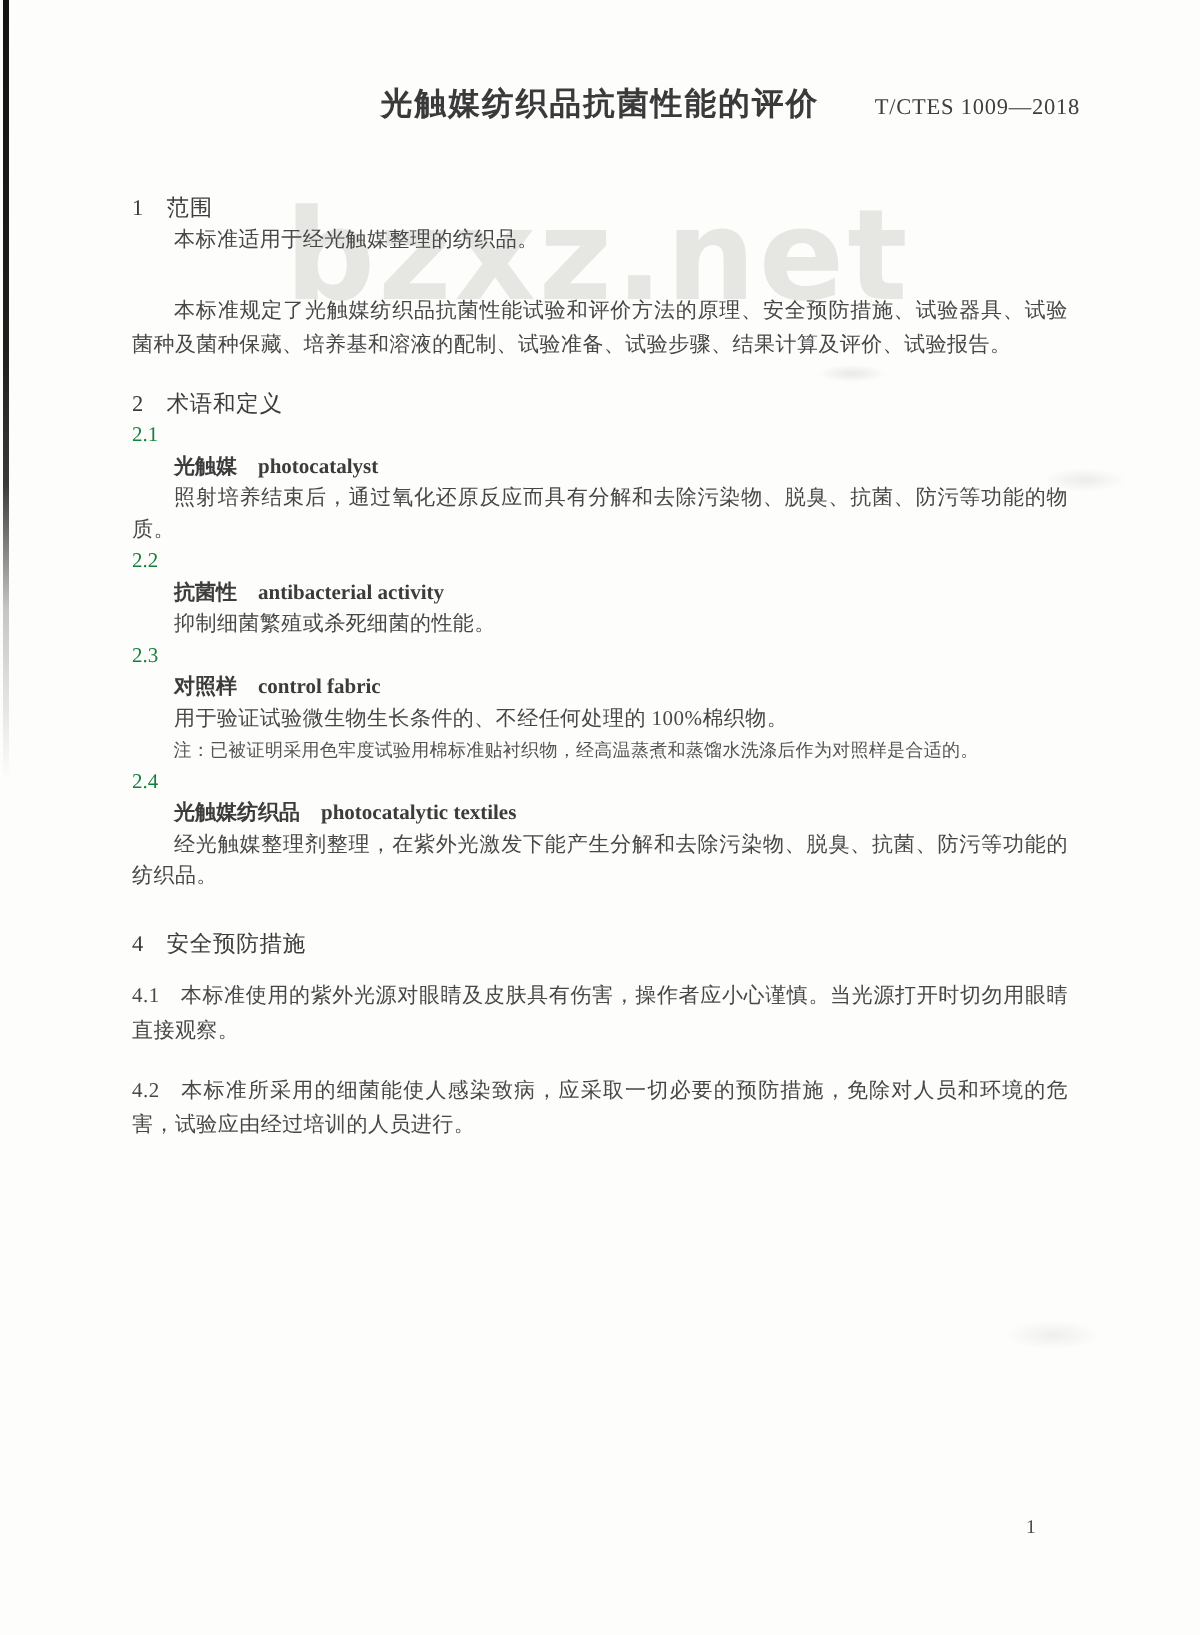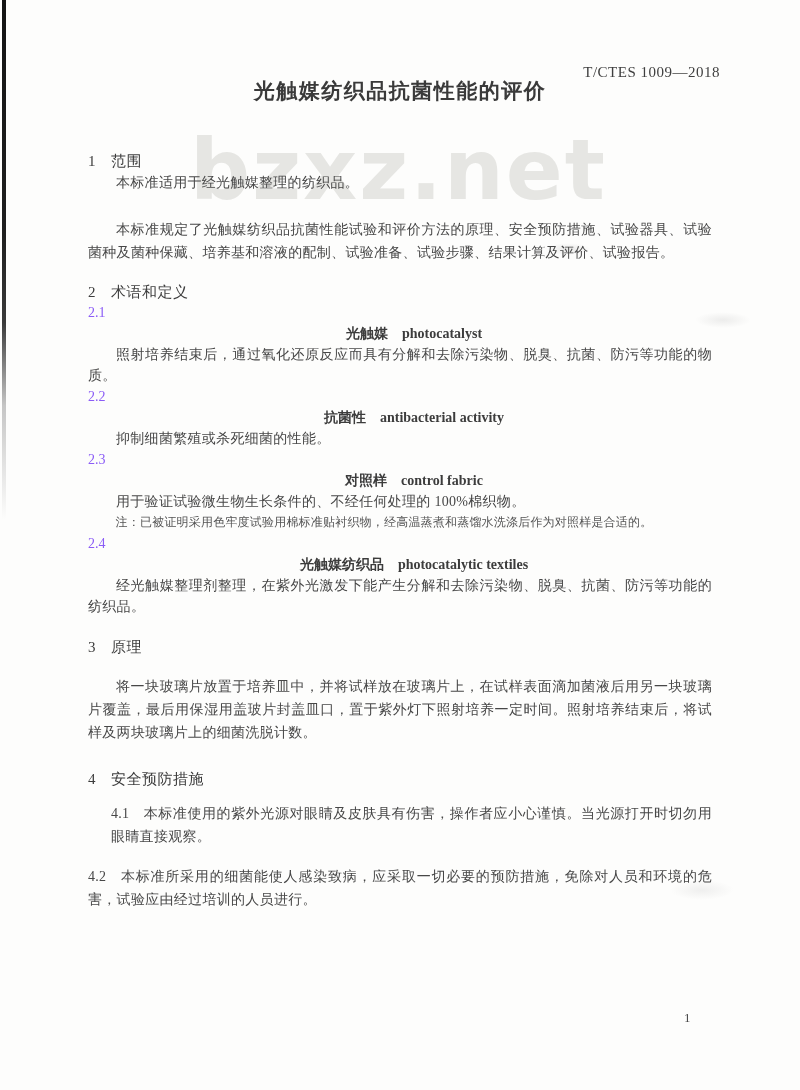--- a/index.html
+++ b/index.html
@@ -36,21 +36,21 @@
   .content {
     position: relative; z-index: 1;
     padding: 0 88px;
   }
   .doc-code {
     position: absolute; top: 64px; right: 80px;
     font-size: 15px; letter-spacing: 0.5px;
     color: #3e3e3e;
   }
   .title {
-    padding-top: 76px;
+    padding-top: 54px;
     text-align: center;
     font-size: 21px; font-weight: bold;
     letter-spacing: 1.5px;
     color: #3a3a3a;
     line-height: 30px;
   }
   h2.sec-h {
     font-size: 15px; font-weight: normal;
     color: #3c3c3c; line-height: 20px;
     letter-spacing: 0.5px;
@@ -63,38 +63,37 @@
   p.body {
     font-size: 14px; line-height: 23px;
     text-align: justify;
     letter-spacing: 0.3px;
     color: #474747;
   }
   .indent { text-indent: 2em; }
   .sec-scope p.first     { margin-top: 24px; }
   .sec-terms p.intro     { margin-top: 22px; line-height: 21px; }
   .sec-principle p.first { margin-top: 18px; }
-  .term-num  { font-size: 14px; line-height: 21px; color: #8b5cf6; }
+  .term-num  { font-size: 14px; line-height: 21px; color: #15803d; }
   .term-head {
     font-size: 14px; line-height: 21px;
     font-weight: bold; color: #3c3c3c;
     padding-left: 2em;
-    text-align: center;
   }
   .term-head .term-en { margin-left: 14px; }
   p.term-def { line-height: 21px; }
   p.term-note {
     font-size: 12px; line-height: 21px;
     text-indent: 2.3em;
     color: #545454;
     letter-spacing: 0.2px;
     font-family: Liberation Serif, serif;
   }
   p.clause { margin-top: 17px; }
-  p.clause.first { margin-top: 13px; margin-left: 23px; }
+  p.clause.first { margin-top: 13px; }
   .clause-num { margin-right: 14px; }
   .page-num {
     position: absolute; left: 684px; top: 1010px;
     font-size: 13px; color: #4a4a4a;
   }
   
   .smudge { position: absolute; border-radius: 50%; pointer-events: none; }
   .smudge.s1 { left: 545px; top: 243px; width: 46px; height: 12px;
     background: radial-gradient(ellipse, rgba(160,160,160,0.22), rgba(160,160,160,0) 70%); }
   .smudge.s2 { left: 695px; top: 312px; width: 56px; height: 16px;
@@ -160,26 +159,20 @@
 
       <div class="term">
         <div class="term-num">2.4</div>
         <div class="term-head">
           <span class="term-zh">光触媒纺织品</span><span class="term-en">photocatalytic textiles</span>
         </div>
         <p class="body indent term-def">经光触媒整理剂整理，在紫外光激发下能产生分解和去除污染物、脱臭、抗菌、防污等功能的纺织品。</p>
       </div>
     </section>
 
-    <section class="sec-principle">
-      <h2 class="sec-h">
-        <span class="sec-num">3</span><span>原理</span>
-      </h2>
-      <p class="body indent first">将一块玻璃片放置于培养皿中，并将试样放在玻璃片上，在试样表面滴加菌液后用另一块玻璃片覆盖，最后用保湿用盖玻片封盖皿口，置于紫外灯下照射培养一定时间。照射培养结束后，将试样及两块玻璃片上的细菌洗脱计数。</p>
-    </section>
 
     <section class="sec-safety">
       <h2 class="sec-h">
         <span class="sec-num">4</span><span>安全预防措施</span>
       </h2>
       <p class="body clause first">
         <span class="clause-num">4.1</span><span>本标准使用的紫外光源对眼睛及皮肤具有伤害，操作者应小心谨慎。当光源打开时切勿用眼睛直接观察。</span>
       </p>
       <p class="body clause">
         <span class="clause-num">4.2</span><span>本标准所采用的细菌能使人感染致病，应采取一切必要的预防措施，免除对人员和环境的危害，试验应由经过培训的人员进行。</span>

